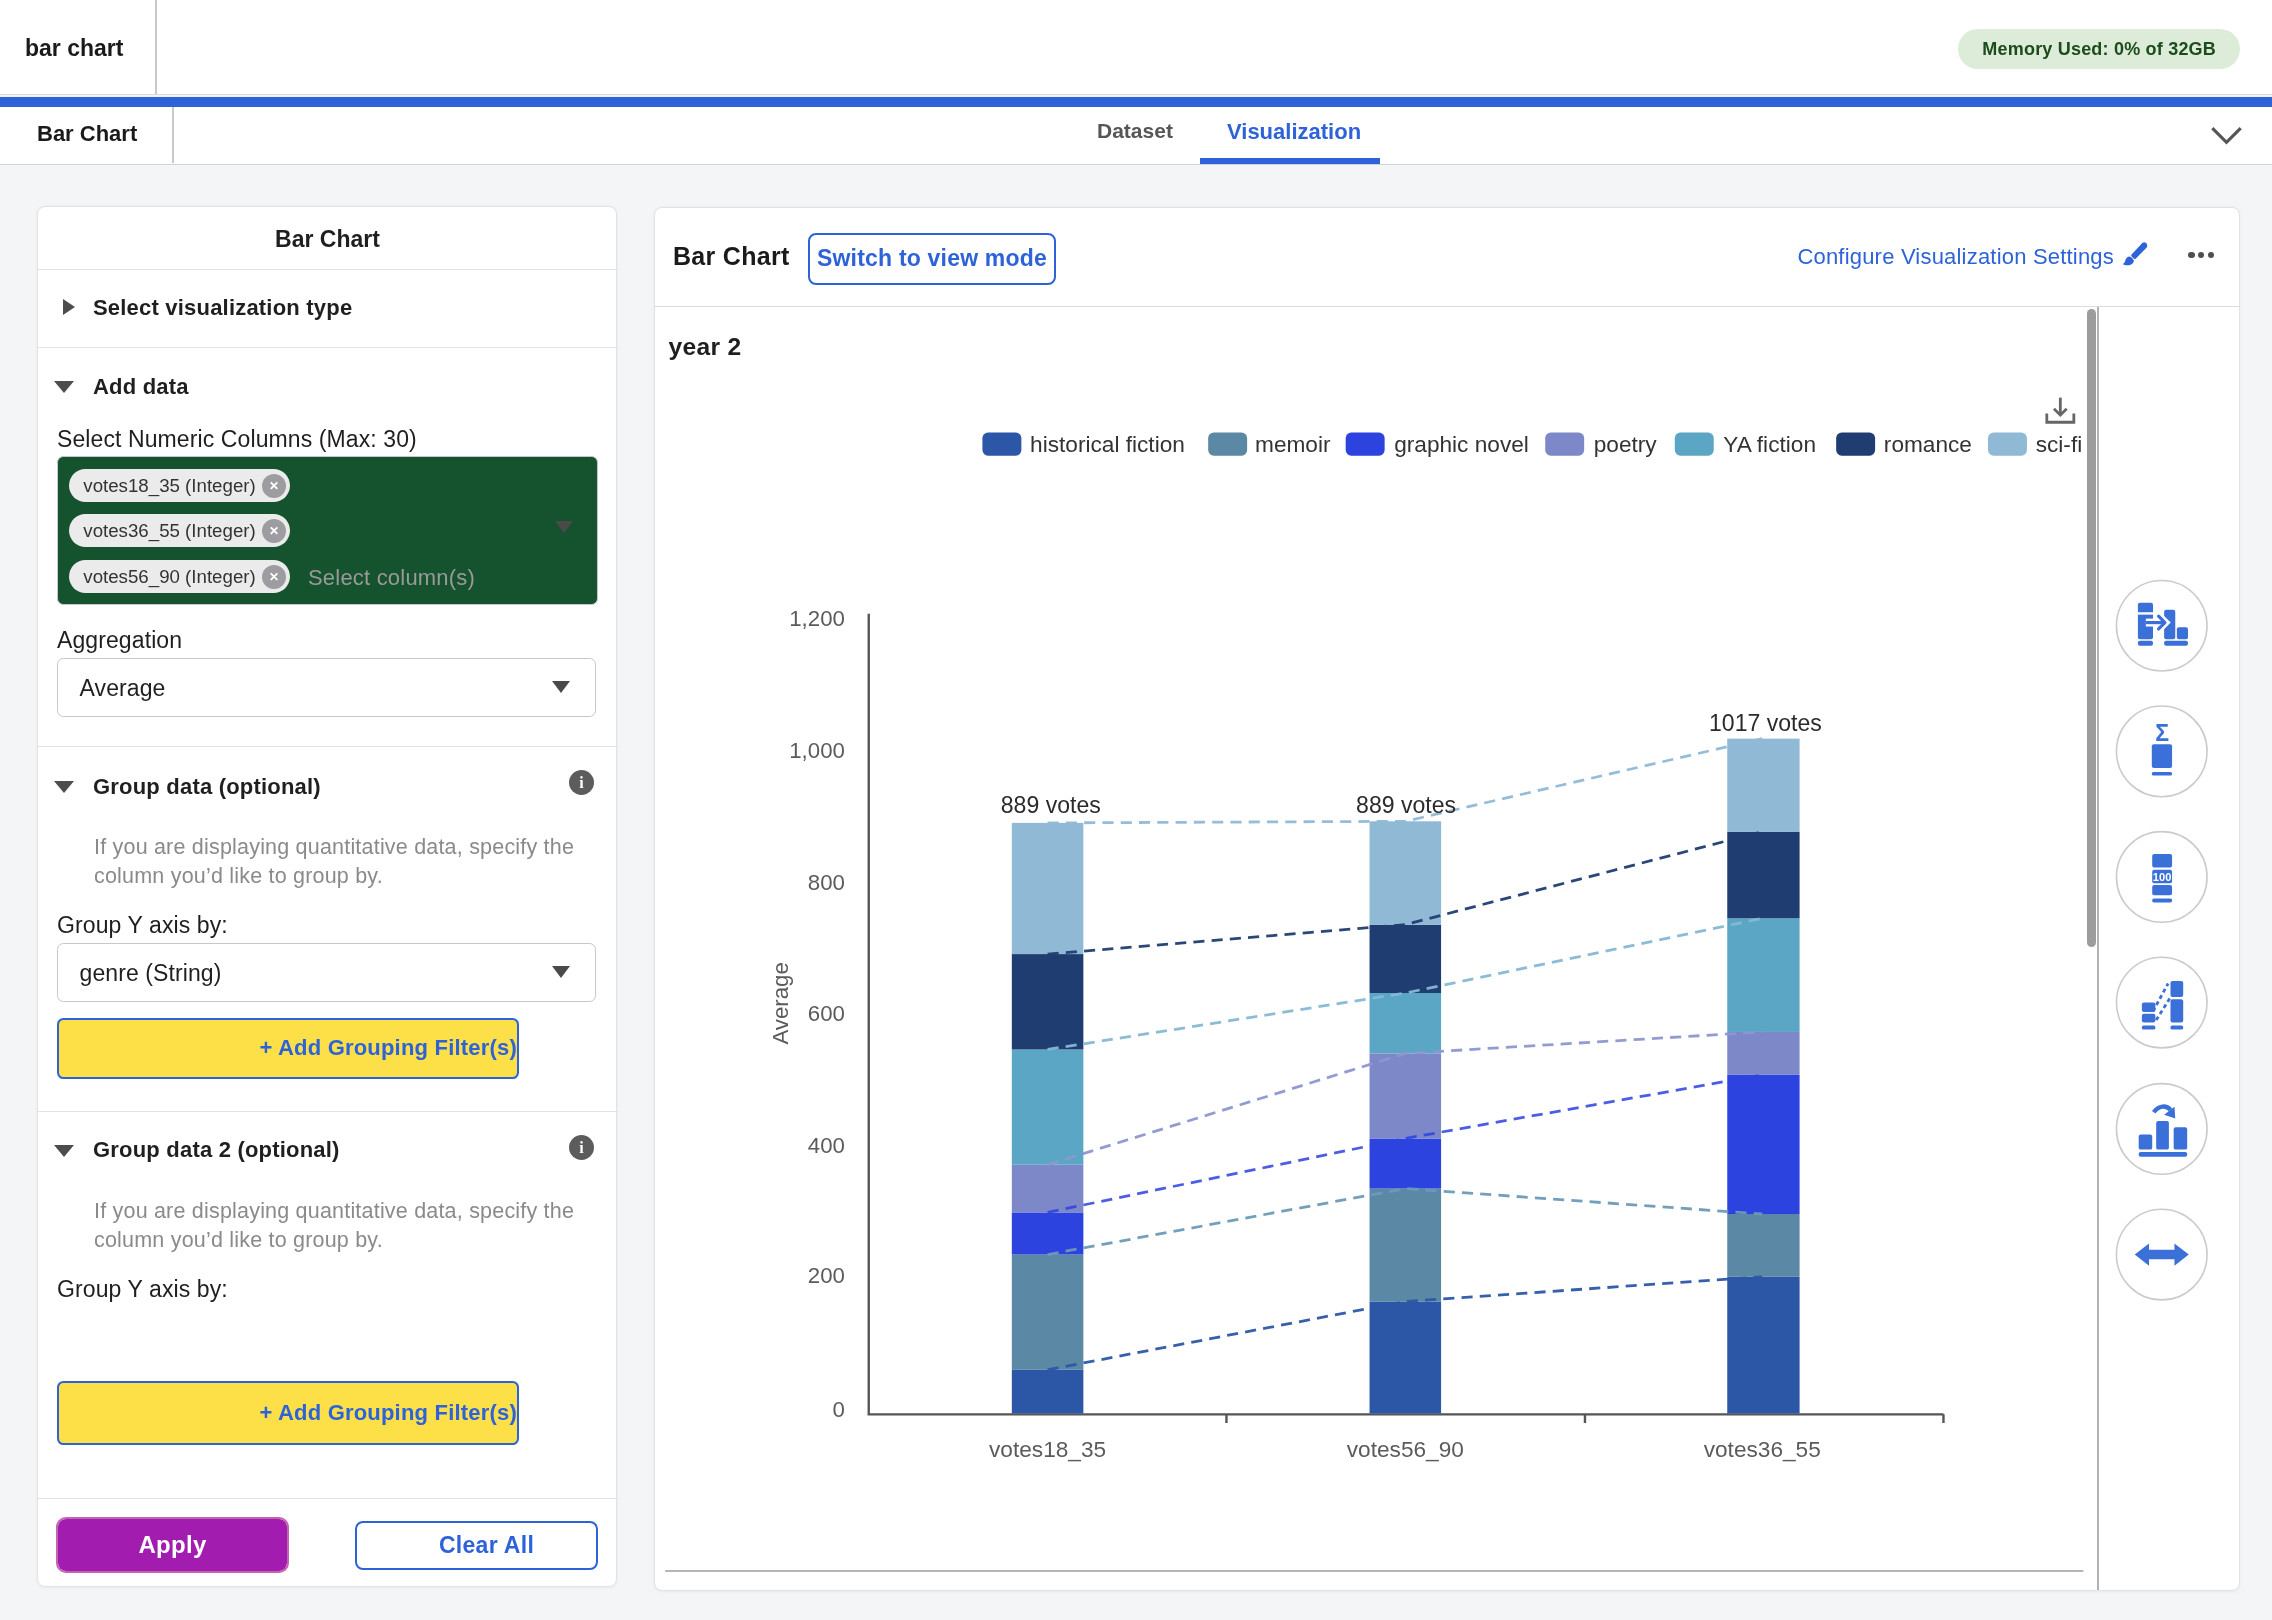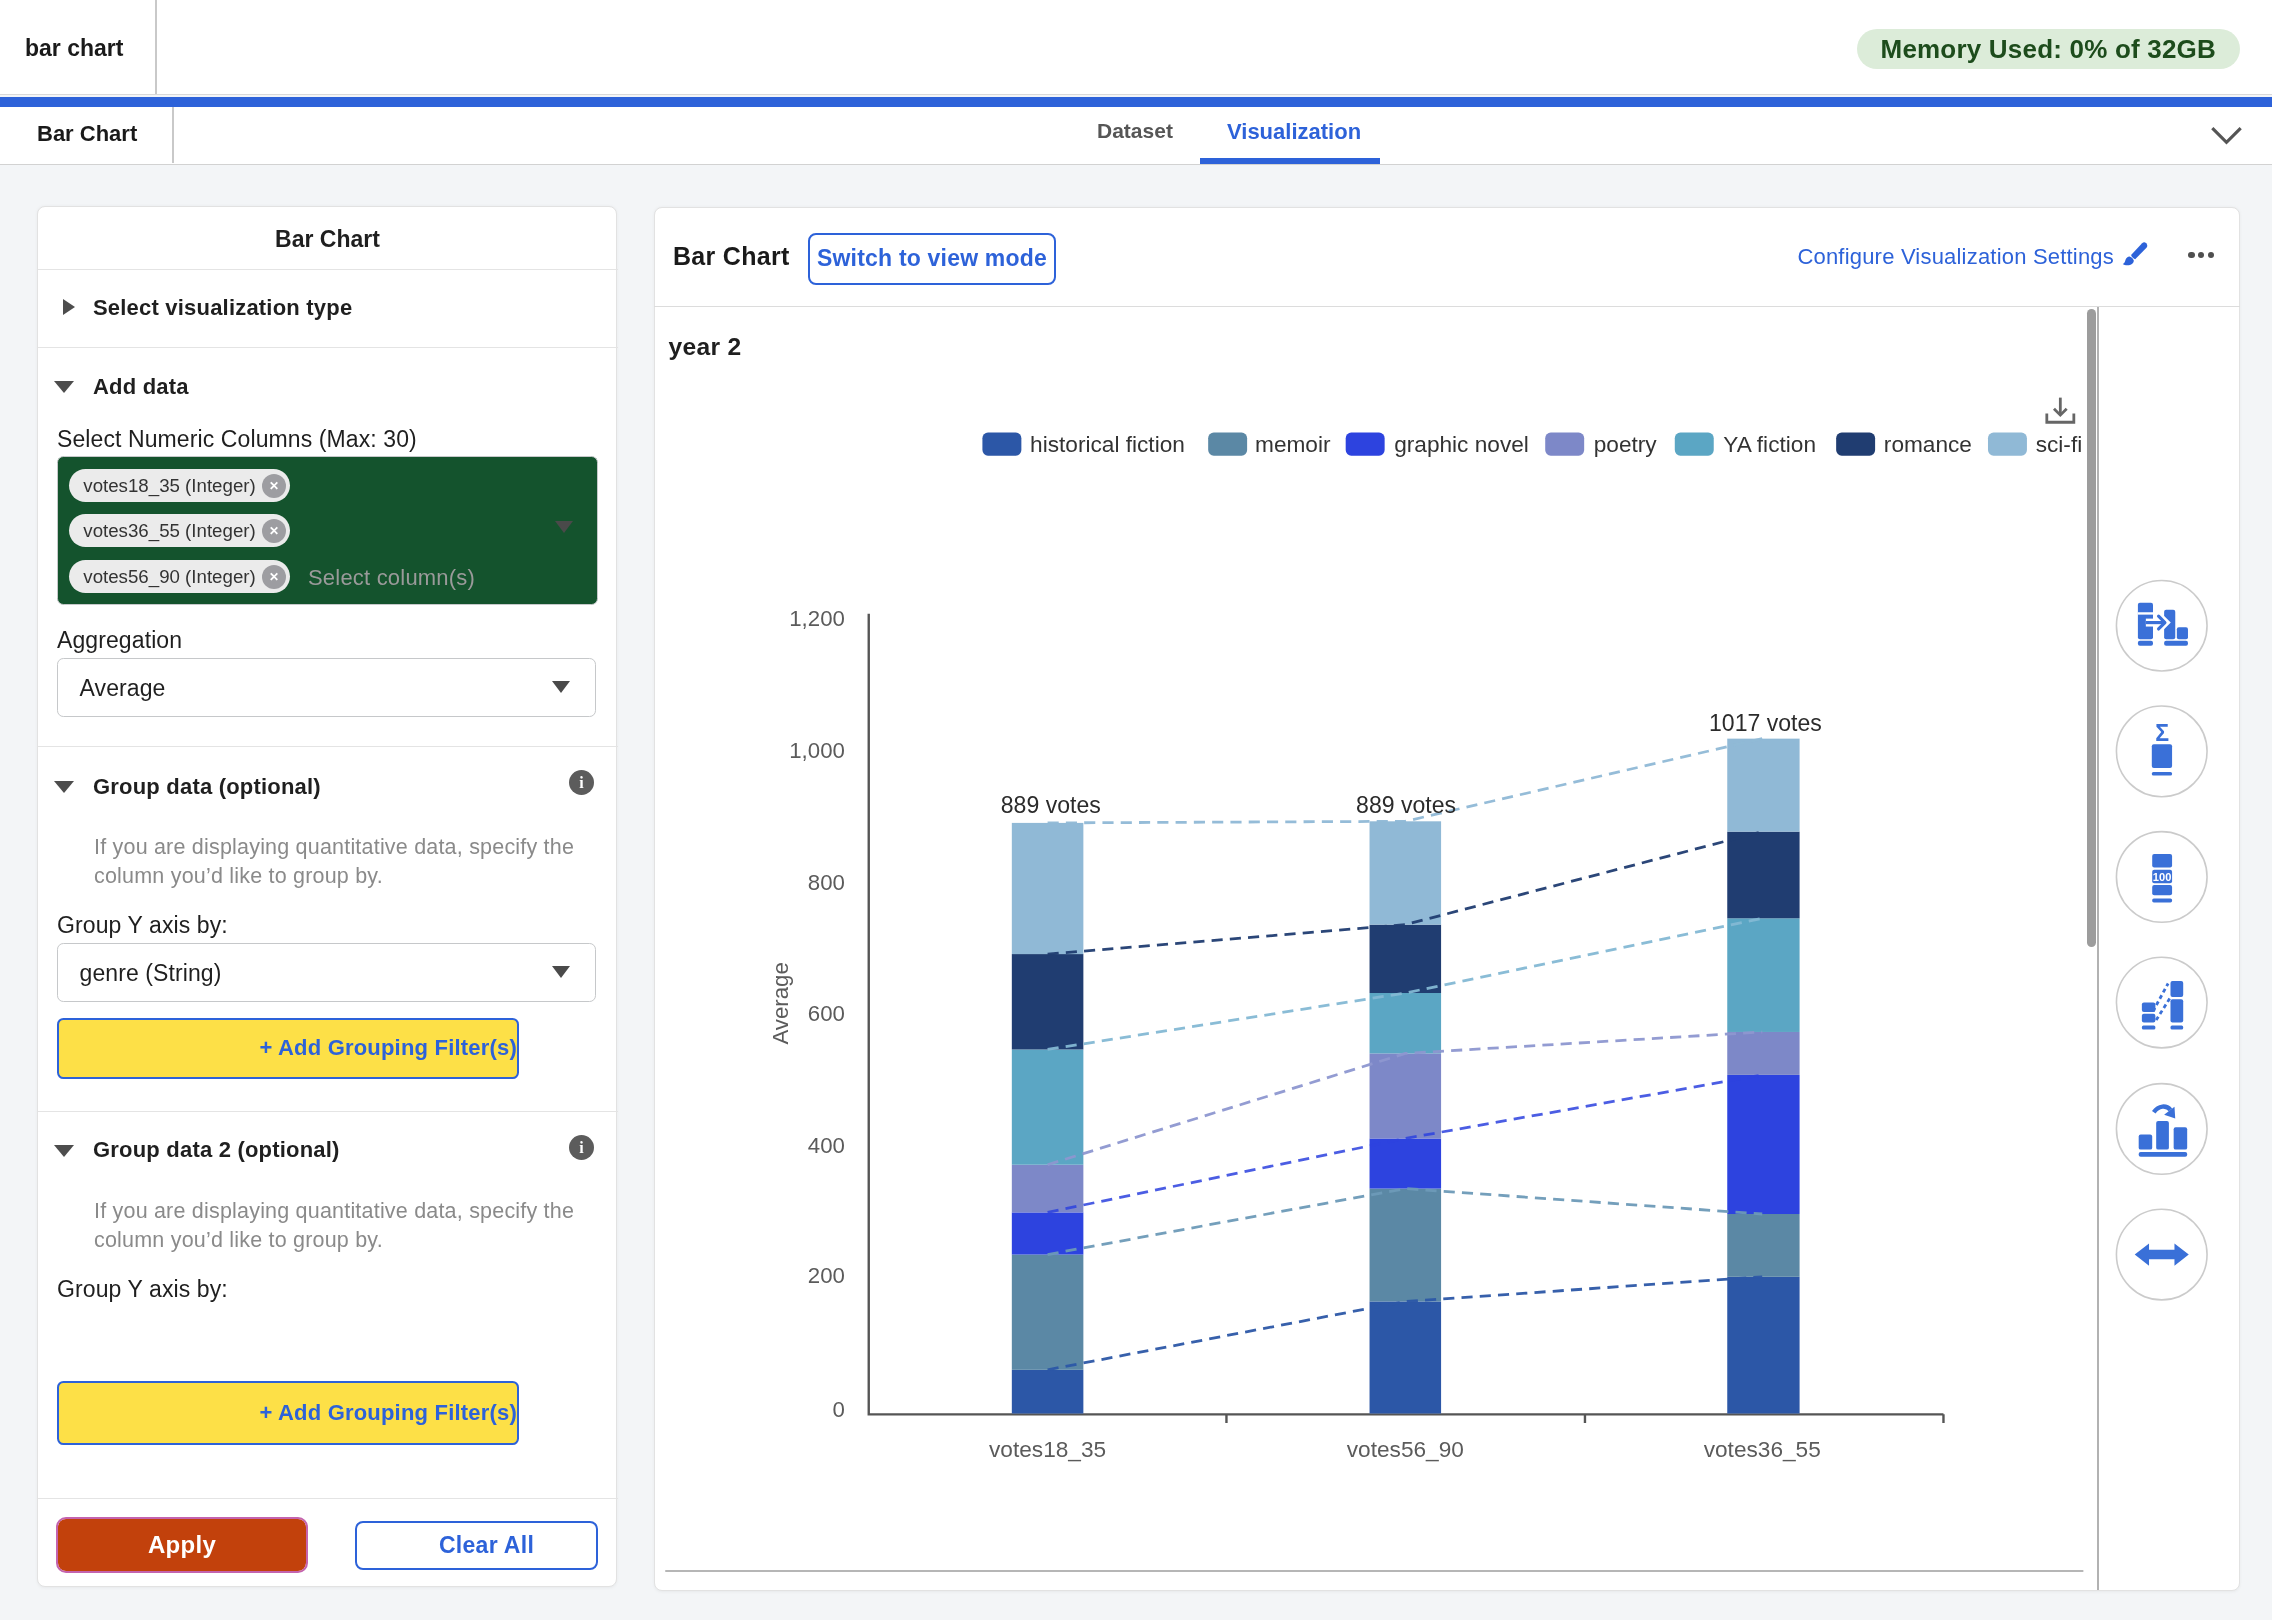--- a/index.html
+++ b/index.html
@@ -2,21 +2,21 @@
 <html style="font-size:12.7px"><head>
 <meta charset="utf-8">
 <style>
 * { margin:0; padding:0; box-sizing:border-box; }
 html,body { width:2273px; height:1621px; background:#f3f5f7; font-family:"Liberation Sans", sans-serif; overflow:hidden; position:relative; }
 
 
 #topbar { position:absolute; left:0; top:0; width:2273px; height:95px; background:#fff; border-bottom:1.6px solid #d9d9d9; }
 #topbar .vdiv { position:absolute; left:155px; top:0; width:1.6px; height:94px; background:#c9c9c9; }
 #topbar .title { position:absolute; left:25px; top:35px; font-size:23px; font-weight:bold; color:#1a1a1a; letter-spacing:0px; }
-#mempill { position:absolute; right:33px; top:29px; height:40px; line-height:40px; padding:0 24px; border-radius:20px; background:#dcecd9; color:#1d4c1c; font-size:26px; font-weight:bold; letter-spacing:0.2px; }
+#mempill { position:absolute; right:33px; top:29px; height:40px; line-height:40px; padding:0 24px; border-radius:20px; background:#dcecd9; color:#1d4c1c; font-size:18px; font-weight:bold; letter-spacing:0.2px; }
 #bluebar { position:absolute; left:0; top:97px; width:2273px; height:9.5px; background:#2d62d9; }
 
 
 #nav { position:absolute; left:0; top:107px; width:2273px; height:58px; background:#fff; border-bottom:1.6px solid #d2d2d2; }
 #nav .vdiv { position:absolute; left:172px; top:0; width:1.6px; height:56px; background:#c9c9c9; }
 #nav .title { position:absolute; left:37px; top:13.5px; font-size:22px; font-weight:bold; color:#1a1a1a; letter-spacing:0px; }
 #nav .tab1 { position:absolute; left:1097px; top:12px; font-size:21px; font-weight:bold; color:#565656; letter-spacing:0px; }
 #nav .tab2 { position:absolute; left:1227px; top:12px; font-size:22px; font-weight:bold; color:#2d62d9; letter-spacing:0px; }
 #nav .underline { position:absolute; left:1200px; top:51px; width:180px; height:6.4px; background:#2d62d9; }
 #nav .chev { position:absolute; left:2206px; top:9.5px; }
@@ -108,21 +108,21 @@
   <div class="sect-div" style="top:904px;"></div>
 
   <div class="tri-d" style="position:absolute; left:16px; top:938px;"></div>
   <div class="ph" style="position:absolute; left:55px; top:930px;">Group data 2 (optional)</div>
   <div class="info" style="left:531px; top:928px;">i</div>
   <div class="para" style="top:990px;">If you are displaying quantitative data, specify the column you’d like to group by.</div>
   <div class="lbl" style="position:absolute; left:19px; top:1069px;">Group Y axis by:</div>
   <div class="grpbtn" style="left:19px; top:1174px; height:64px; line-height:60px;">+ Add Grouping Filter(s)</div>
   <div class="sect-div" style="top:1291px;"></div>
 
-  <div style="position:absolute; left:20px; top:1312px; width:248px; height:52px; background:#c2410c; border-radius:8px; outline:2.4px solid #c463ae; color:#fff; font-size:24px; font-weight:bold; text-align:center; line-height:52px; letter-spacing:0.3px;">Apply</div>
+  <div style="position:absolute; left:20px; top:1312px; width:229px; height:52px; background:#a21caf; border-radius:8px; outline:2.4px solid #c463ae; color:#fff; font-size:24px; font-weight:bold; text-align:center; line-height:52px; letter-spacing:0.3px;">Apply</div>
   <div style="position:absolute; left:317px; top:1314px; width:243px; height:49px; background:#fff; border:2.4px solid #2d62d9; border-radius:8px; color:#2d62d9; font-size:23px; font-weight:bold; text-align:center; line-height:44px; letter-spacing:0.3px;padding-left:20px;">Clear All</div>
 </div>
 
 <div id="mcard"></div>
 <div id="mhead">
   <div class="t">Bar Chart</div>
   <div id="switchbtn">Switch to view mode</div>
   <div id="configlink">Configure Visualization Settings</div>
   <div id="dots">
       <i></i>

